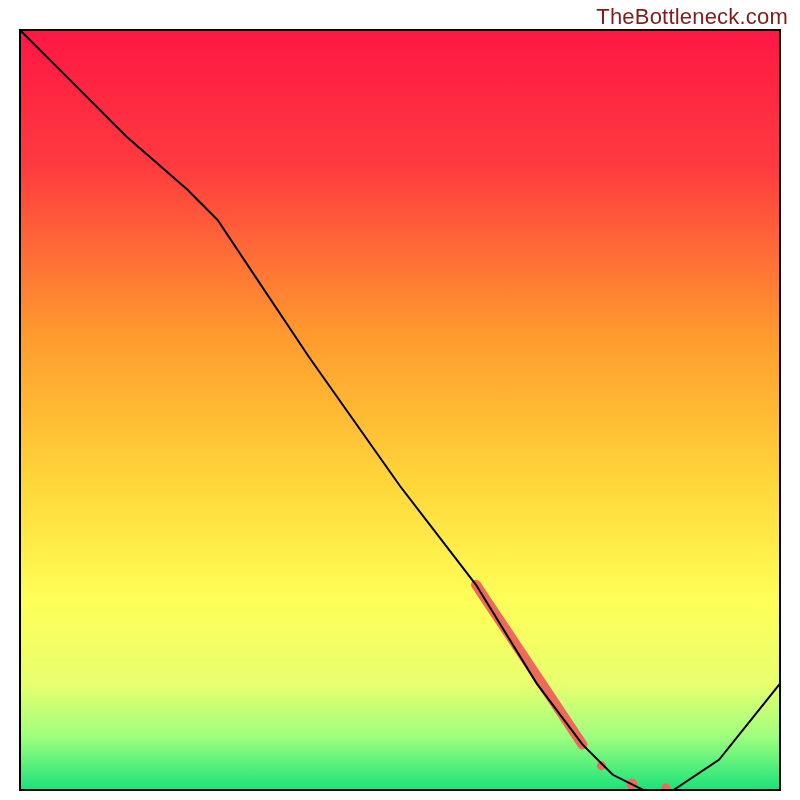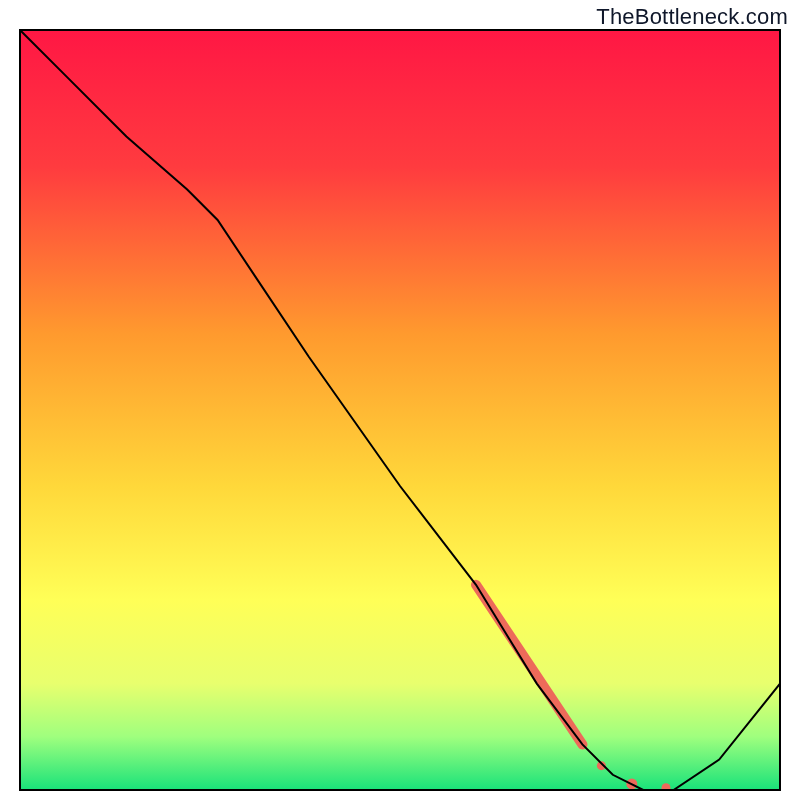--- a/index.html
+++ b/index.html
@@ -14,21 +14,21 @@
   .chart-wrap {
     position: relative;
     width: 800px;
     height: 800px;
   }
   .watermark {
     position: absolute;
     top: 4px;
     right: 12px;
     font-size: 22px;
-    color: #0f172a;
+    color: #7f1d1d;
     font-weight: 400;
     letter-spacing: 0.2px;
     z-index: 5;
     user-select: none;
   }
   svg.plot {
     position: absolute;
     top: 0;
     left: 0;
     width: 800px;

